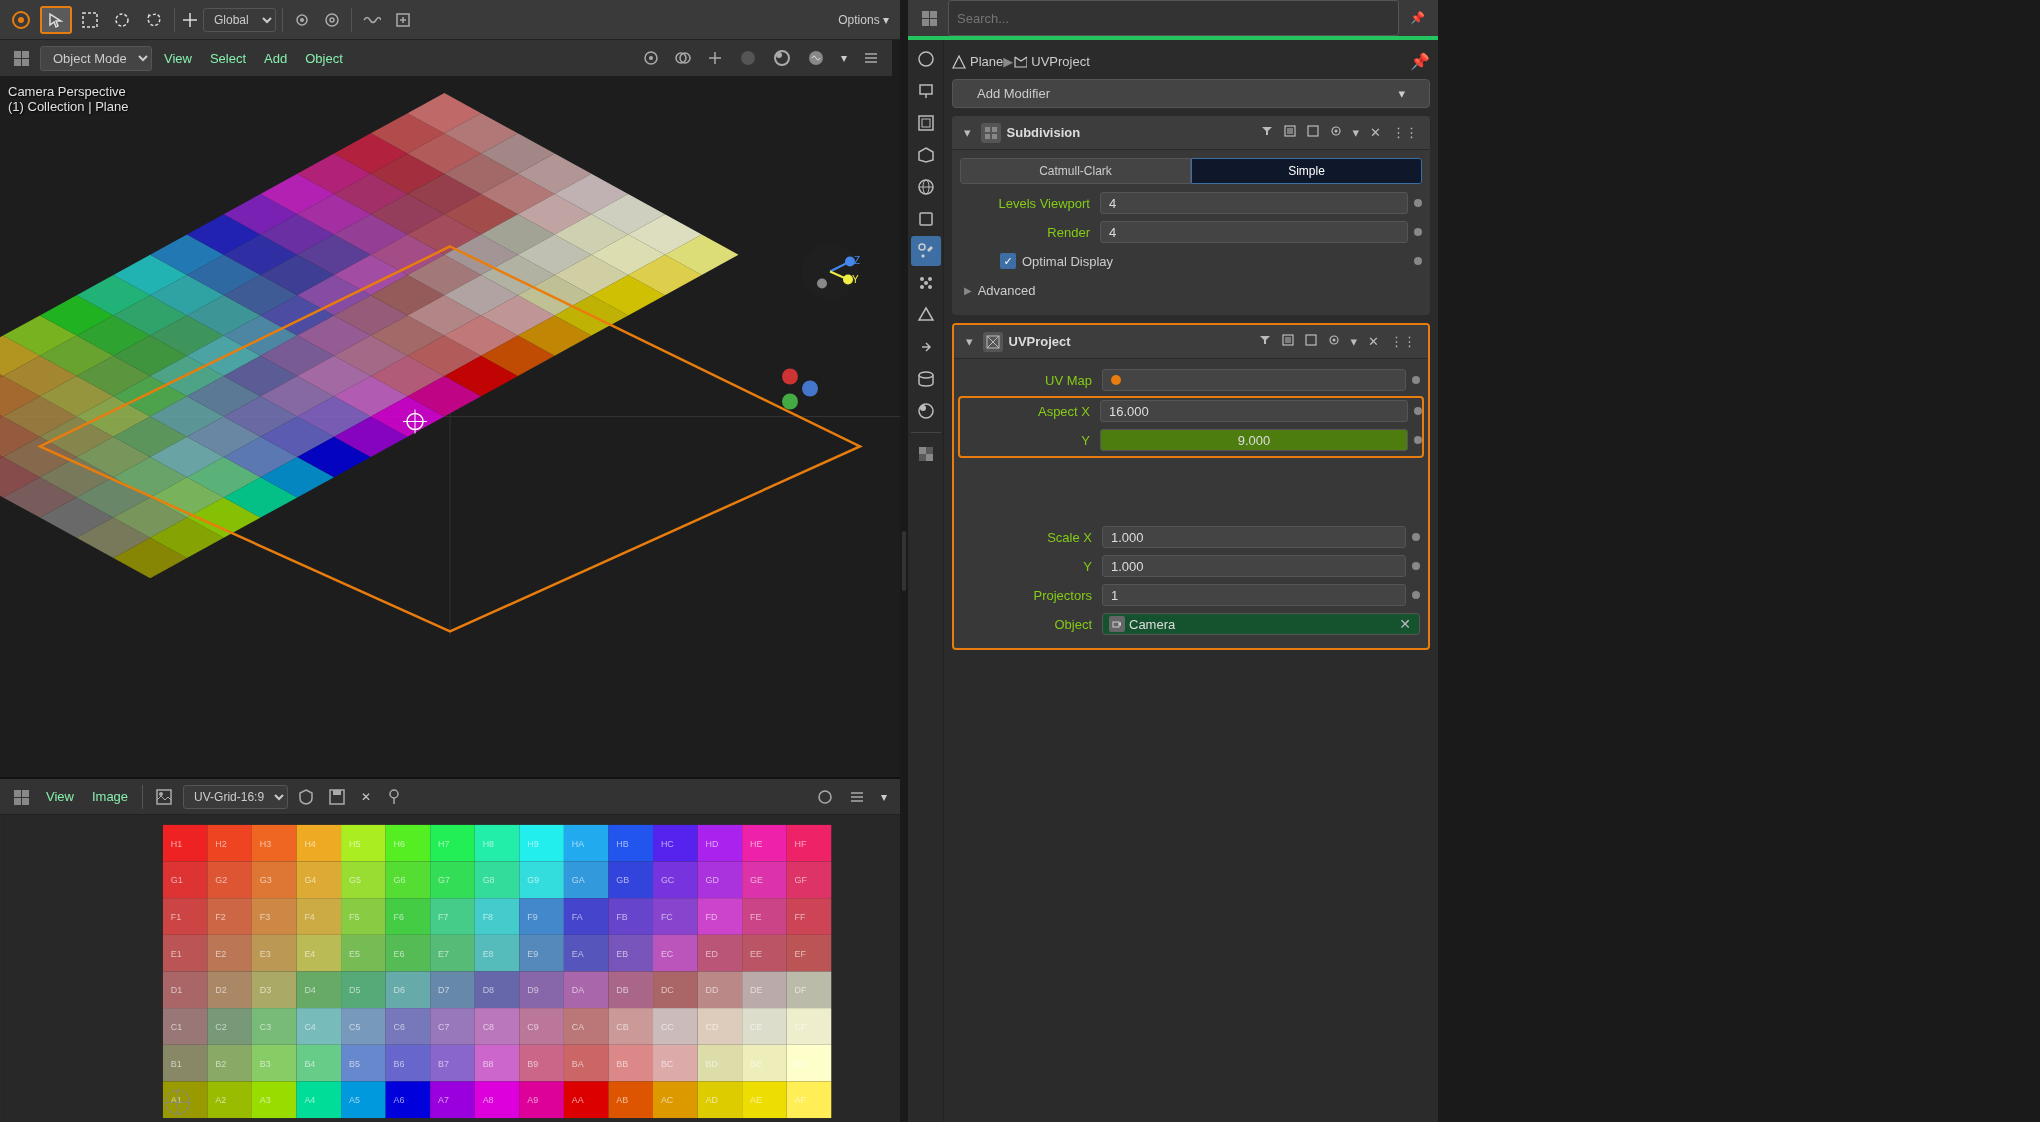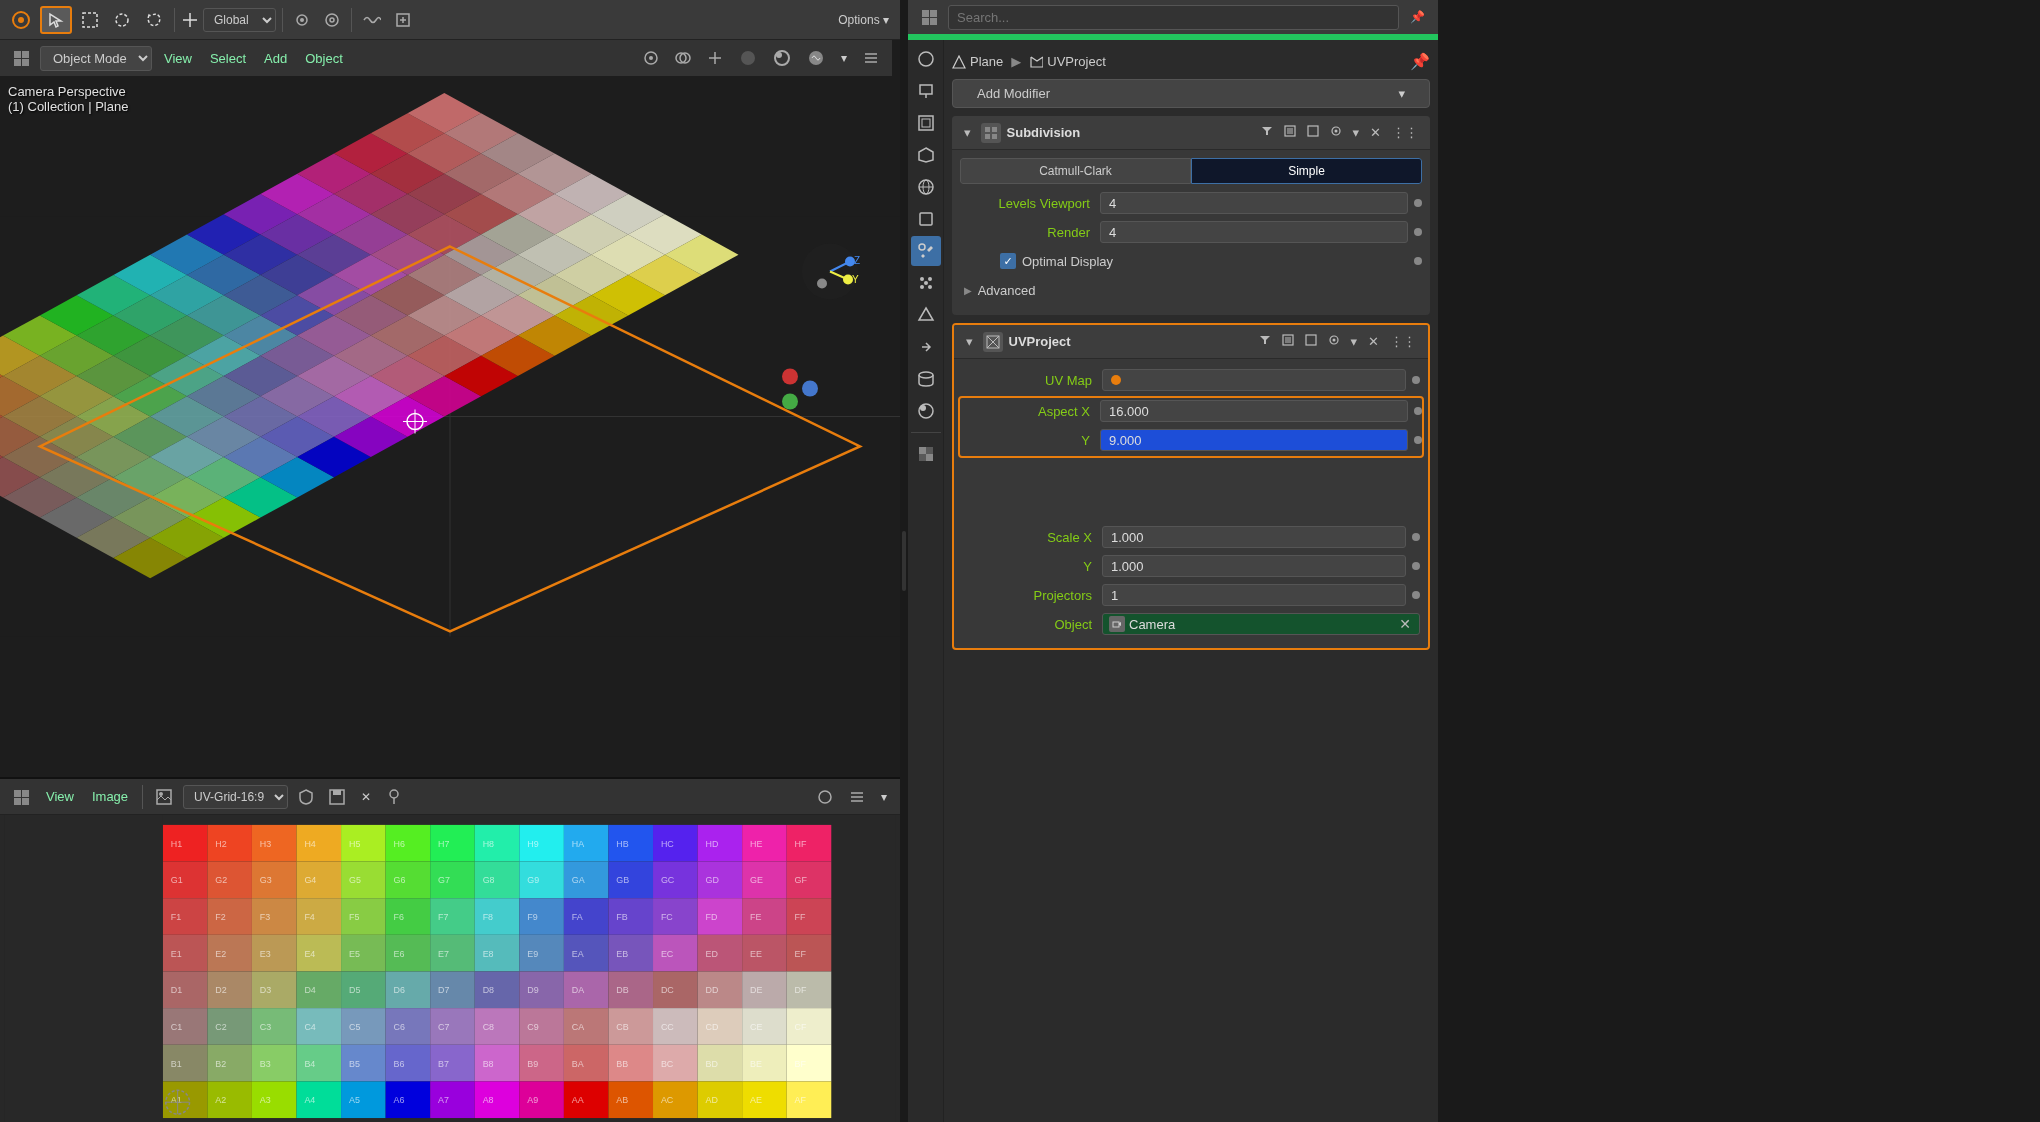--- a/index.html
+++ b/index.html
@@ -160,24 +160,23 @@
       background: #2b2b2b;
       display: flex;
       flex-direction: column;
     }
 
     
     .right-top-bar {
       height: 40px;
       background: #3a3a3a;
       display: flex;
-      align-items: center;
       padding: 0 8px;
       gap: 6px;
-      border-bottom: 6px solid #22c55e;
+      border-bottom: 4px solid #22c55e;
     }
 
     .right-search {
       flex: 1;
       background: #333;
       border: 1px solid #555;
       color: #ccc;
       padding: 4px 8px;
       border-radius: 3px;
       font-size: 13px;
@@ -224,21 +223,20 @@
     }
 
     .props-content::-webkit-scrollbar { width: 8px; }
     .props-content::-webkit-scrollbar-track { background: #222; }
     .props-content::-webkit-scrollbar-thumb { background: #555; border-radius: 4px; }
 
     
     .breadcrumb-bar {
       display: flex;
       align-items: center;
-      gap: 8px;
       padding: 4px 0 8px 0;
       font-size: 13px;
       color: #ccc;
     }
 
     .breadcrumb-item {
       display: flex;
       align-items: center;
       gap: 4px;
     }
@@ -1398,21 +1396,21 @@
           <div style="border: 2px solid rgb(232, 125, 13); border-radius: 4px; padding: 0px; margin: 0px -4px 4px; background: transparent;">
               <div class="prop-row highlighted" style="border-radius: 3px; background: transparent;">
             <span class="prop-label">Aspect X</span>
             <div class="prop-value" style="border-color: rgb(85, 85, 85); background: rgb(68, 68, 68);">
               <span>16.000</span>
             </div>
             <div class="prop-dot"></div>
           </div>
               <div class="prop-row" style="border-radius: 3px; background: transparent;">
             <span class="prop-label">Y</span>
-            <div class="prop-value" style="border-color: rgb(85, 85, 85); background: #1d4ed8;">
+            <div class="prop-value" style="border-color: rgb(85, 85, 85); background: #4d7c0f; justify-content: center;">
               <span>9.000</span>
             </div>
             <div class="prop-dot"></div>
           </div>
             </div>
 
           <div style="height: 62px;"></div>
 
           <div class="prop-row">
             <span class="prop-label">Scale X</span>

